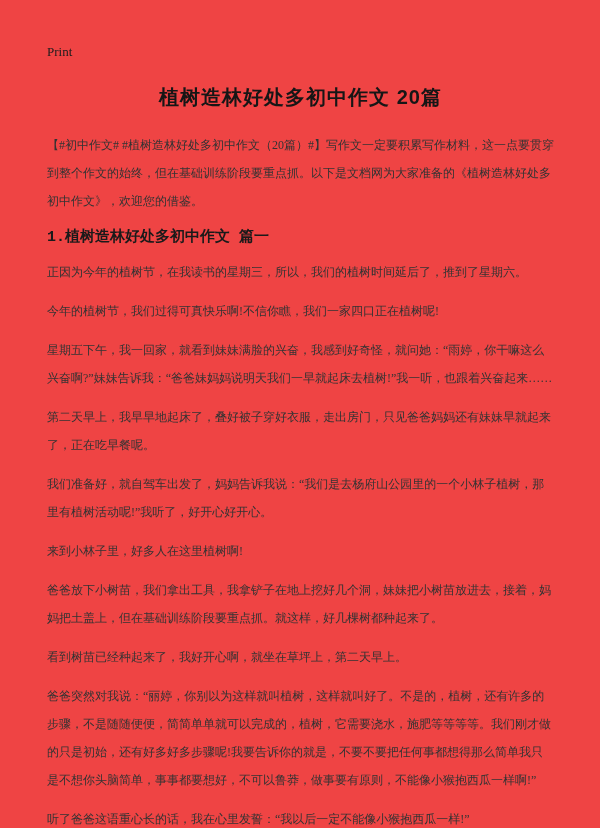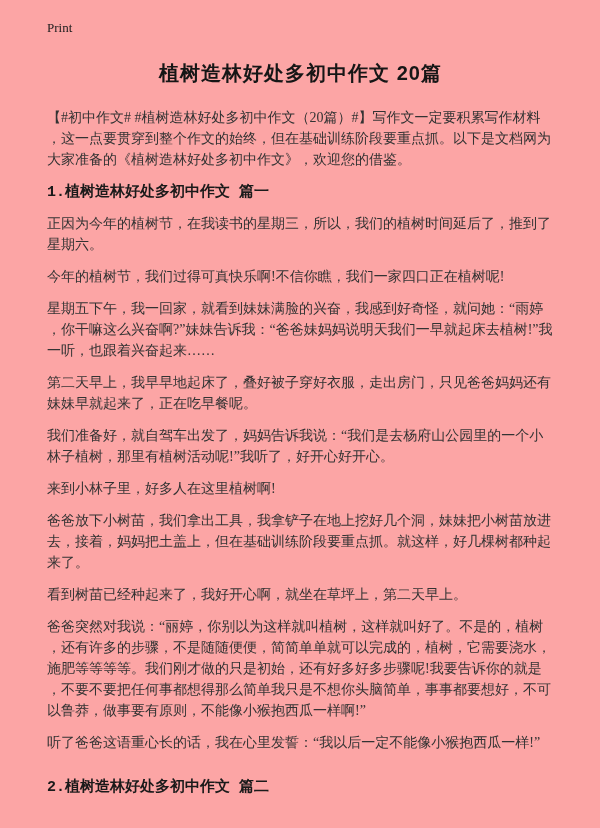--- a/index.html
+++ b/index.html
@@ -11,44 +11,44 @@
     width: 600px;
     height: 828px;
     overflow: hidden;
     font-family: "Liberation Serif", serif;
     color: #333333;
   }
   .page {
     box-sizing: border-box;
     width: 600px;
     height: 828px;
-    padding: 18px 46px 0 47px;
-    background: #fca5a5;
+    padding: 42px 46px 0 47px;
+    background: #ef4444;
   }
   .print-link {
     display: inline-block;
     font-size: 13px;
     color: #1c1c1c;
     text-decoration: none;
     cursor: pointer;
     font-family: "Liberation Serif", serif;
   }
   .doc-title {
     margin: 24px 0 20px 0;
     font-size: 20px;
     font-weight: bold;
     text-align: center;
     color: #161616;
     letter-spacing: 1px;
     font-family: "Liberation Sans", sans-serif;
   }
   .intro, .para {
     margin: 0 0 11px 0;
-    font-size: 14px;
-    line-height: 21px;
+    font-size: 12px;
+    line-height: 28px;
     color: #333333;
     word-break: break-all;
     line-break: anywhere;
     text-align: left;
   }
   .sec-heading {
     margin: 12px 0 12px 0;
     font-size: 15px;
     font-weight: bold;
     color: #1a1a1a;

